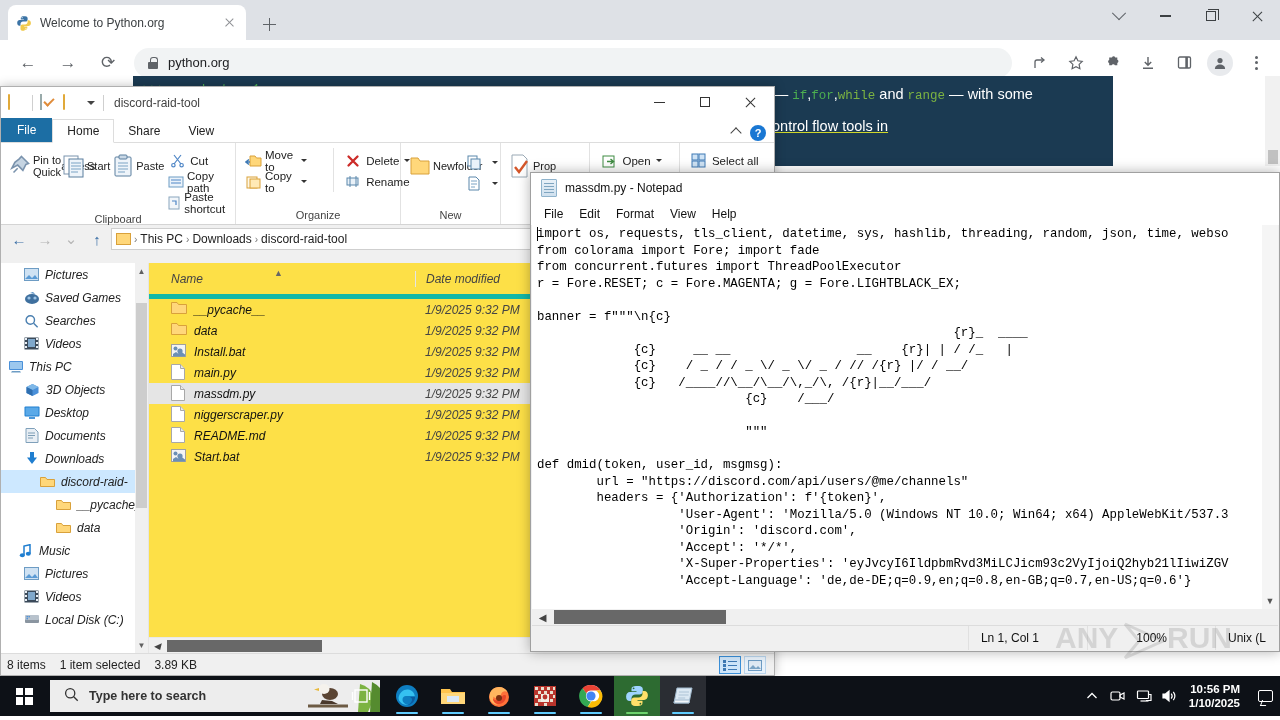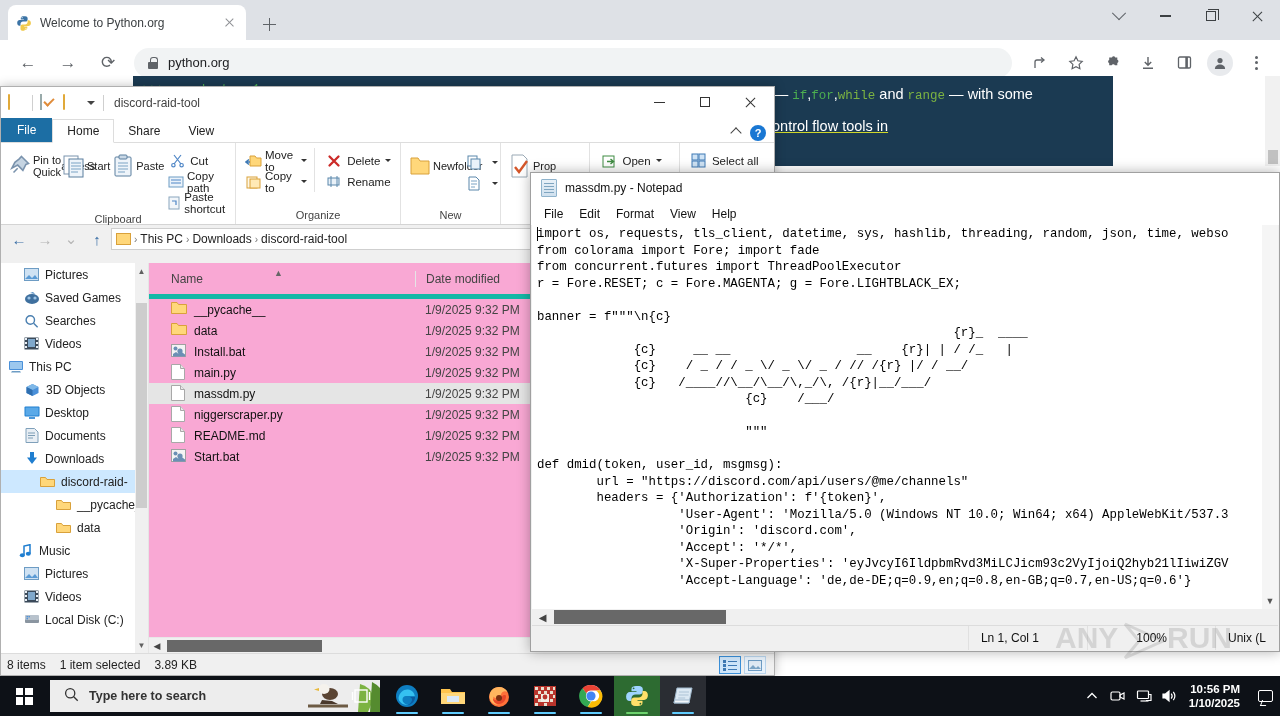--- a/index.html
+++ b/index.html
@@ -137,21 +137,21 @@
         border-top:3.5px solid #333; margin-left:5px; }
 
   .addrbar { height:28px; background:#f0f0f0; display:flex; align-items:center; padding:0 6px; gap:2px; }
   .nav-ico { width:24px; height:24px; display:flex; align-items:center; justify-content:center;
              font-size:15px; color:#3a6ea5; }
   .nav-ico.dim { color:#b5b5b5; }
   .crumbbox { flex:1; height:22px; background:#fff; border:1px solid #cfcfcf; display:flex;
               align-items:center; padding:0 4px; font-size:12px; color:#222; gap:3px; }
   .crumbsep { color:#777; font-size:10px; }
 
-  .exp-body { position:absolute; left:0; top:176px; right:0; bottom:22px; display:flex; background:#f9a8d4; }
+  .exp-body { position:absolute; left:0; top:176px; right:0; bottom:22px; display:flex; background:#fde047;font-style:italic; }
   .nav-pane { width:148px; background:#fff; position:relative; overflow:hidden;
               border-right:1px solid #e5e5e5; }
   .nav-item { height:23px; display:flex; align-items:center; font-size:12px; color:#222;
               padding-left:8px; white-space:nowrap; }
   .nav-item.sel { background:#cde8ff; }
   .nav-item .ni { width:17px; height:16px; margin-right:5px; display:flex; align-items:center;
                   justify-content:center; flex:none; }
   .nav-sb { position:absolute; right:0; top:0; width:13px; height:100%; background:#f0f0f0; }
   .nav-sb .thumb { position:absolute; left:1px; top:40px; width:11px; height:205px; background:#cdcdcd; }
   .nav-sb .ar { position:absolute; left:0; width:13px; height:16px; display:flex; align-items:center;
@@ -453,21 +453,21 @@
               </svg>
             </span>
             <span>Paste shortcut</span>
           </div>
         </div>
       </div>
       <div class="rgroup-label">Clipboard</div>
     </div>
 
     <div class="rgroup" style="width:165px">
-      <div class="rgroup-body" style="gap:4px">
+      <div class="rgroup-body" style="gap:23px">
         <div class="smallcol">
           <div class="smallbtn">
             <span class="si">
               <svg width="17" height="14" viewBox="0 0 17 14">
                 <path d="M5 2h5l1.5 2H16v8H5z" fill="#ffd77a" stroke="#d9a13b"></path>
                 <path d="M5 8H1m3-2.5L1 8l3 2.5" fill="none" stroke="#3f7ab5" stroke-width="1.5"></path>
               </svg>
             </span>
             <span>Move to</span>
             <span class="dd"></span>

